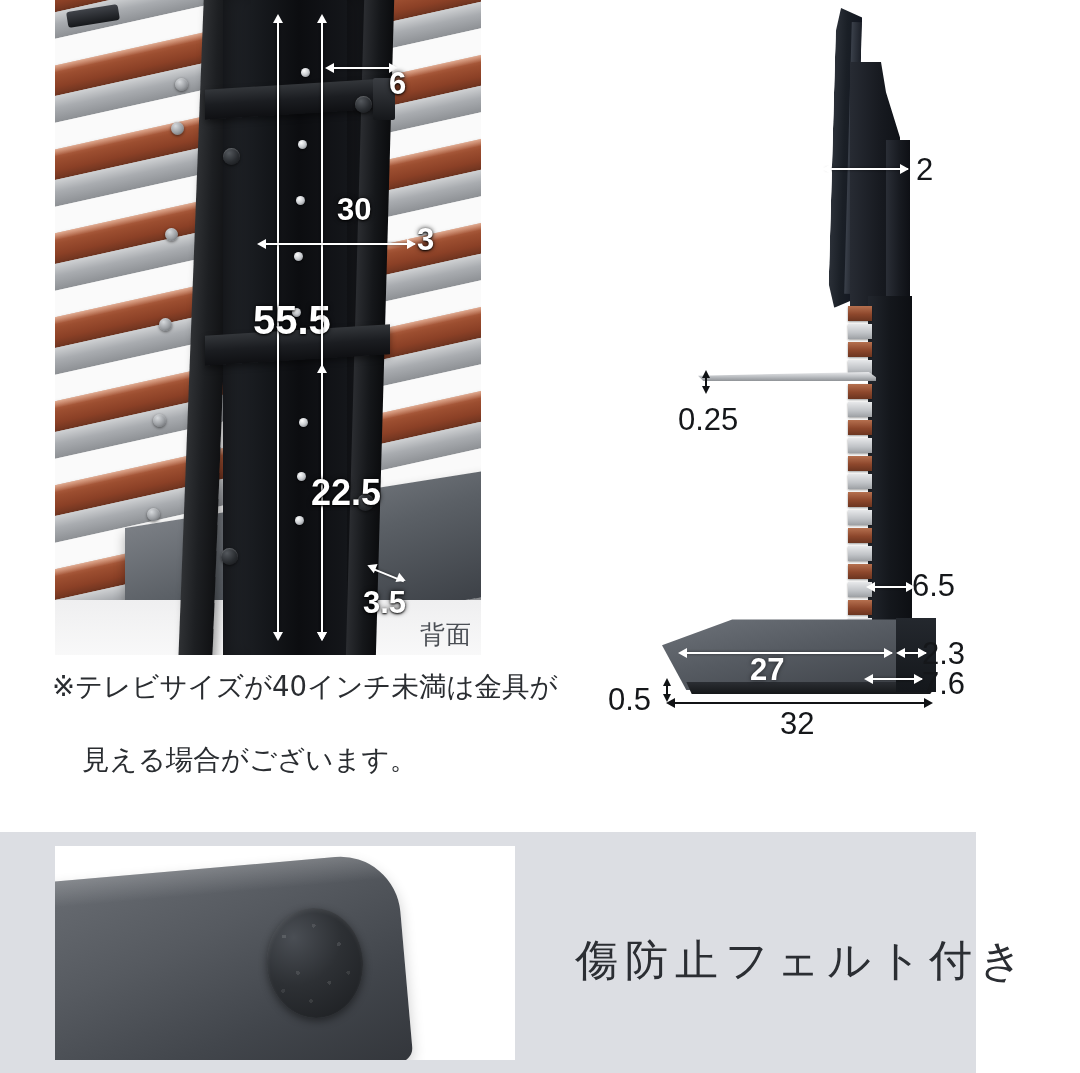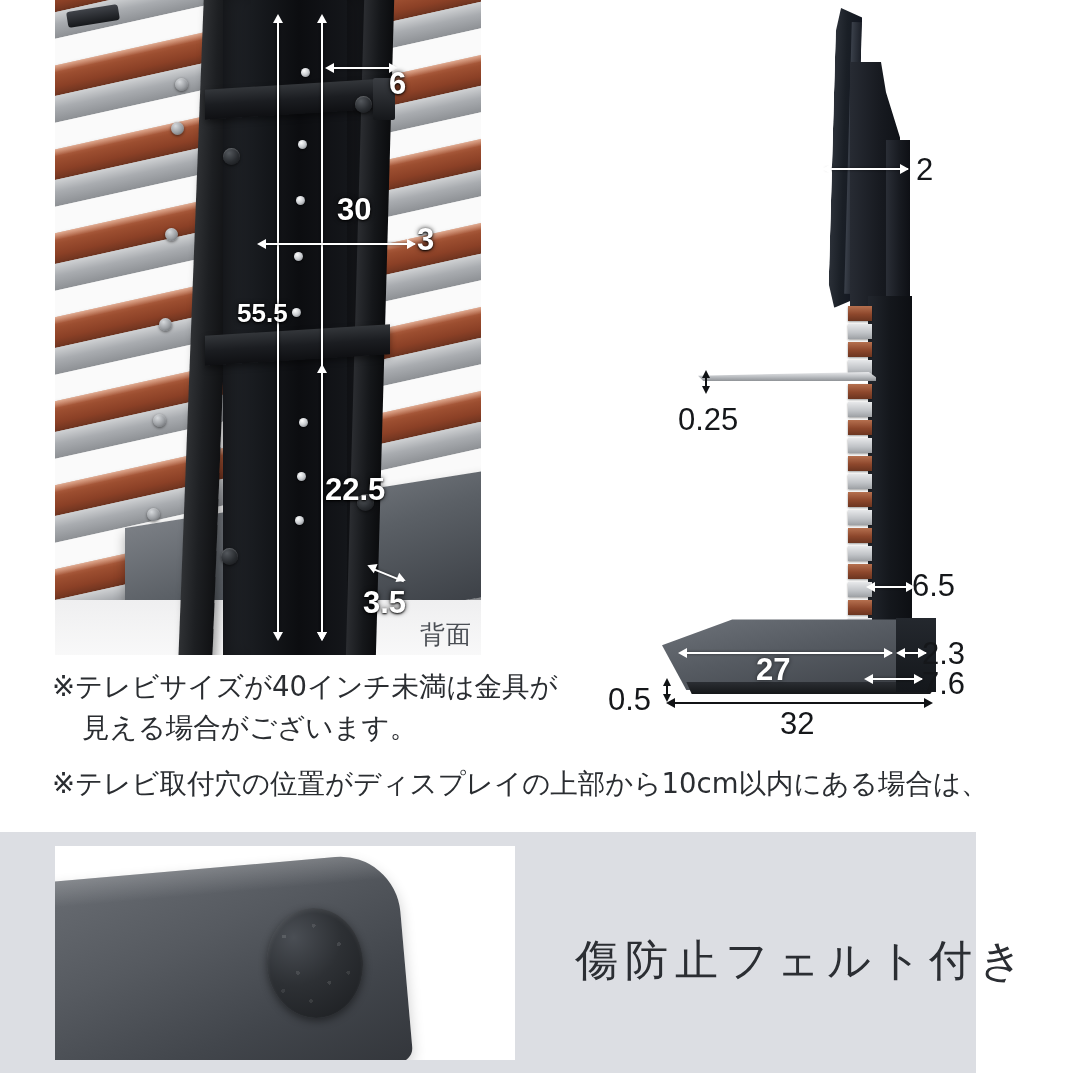--- a/index.html
+++ b/index.html
@@ -113,25 +113,25 @@
   .dim-white { position: absolute; color: #ffffff; font-weight: 600; text-shadow: 0 0 5px rgba(0,0,0,0.85), 0 1px 2px rgba(0,0,0,0.9); }
   .aw { position: absolute; background: #ffffff; box-shadow: 0 0 3px rgba(0,0,0,0.55); }
   .aw.v { width: 2px; }
   .aw.h { height: 2px; }
   .ahead { position: absolute; width: 0; height: 0; }
   .ahead.up    { border-left: 5px solid transparent; border-right: 5px solid transparent; border-bottom: 9px solid #fff; }
   .ahead.down  { border-left: 5px solid transparent; border-right: 5px solid transparent; border-top: 9px solid #fff; }
   .ahead.left  { border-top: 5px solid transparent; border-bottom: 5px solid transparent; border-right: 9px solid #fff; }
   .ahead.right { border-top: 5px solid transparent; border-bottom: 5px solid transparent; border-left: 9px solid #fff; }
 
-  #label-55-5 { left: 182px; top: 298px; font-size: 26px; }
+  #label-55-5 { left: 198px; top: 298px; font-size: 40px; }
   #label-30   { left: 282px; top: 192px; font-size: 31px; }
   #label-12   { left: 362px; top: 222px; font-size: 31px; }
   #label-6    { left: 334px; top: 66px;  font-size: 31px; }
-  #label-22-5 { left: 270px; top: 472px; font-size: 31px; }
+  #label-22-5 { left: 256px; top: 472px; font-size: 36px; }
   #label-3-5  { left: 308px; top: 585px; font-size: 31px; }
 
   #rear-caption {
     position: absolute; left: 420px; top: 618px;
     font-size: 25px; color: #4b4f55; letter-spacing: 1px;
   }
 
   
   #side-diagram { position: absolute; left: 600px; top: 0px; width: 470px; height: 760px; }
 
@@ -207,30 +207,30 @@
   .ahb.down  { border-left: 4px solid transparent; border-right: 4px solid transparent; border-top: 8px solid #111315; }
 
   .dim-black { position: absolute; color: #15171a; font-weight: 500; }
   #label-15  { left: 316px; top: 152px; font-size: 31px; }
   #label-025 { left: 78px;  top: 402px; font-size: 31px; }
   #label-65  { left: 312px; top: 568px; font-size: 31px; }
   #label-23  { left: 322px; top: 636px; font-size: 31px; }
   #label-85  { left: 322px; top: 666px; font-size: 31px; }
   #label-05  { left: 8px;   top: 682px; font-size: 31px; }
   #label-38  { left: 180px; top: 706px; font-size: 31px; }
-  #label-27  { left: 156px; top: 652px; font-size: 31px; color: #ffffff; font-weight: 600;
+  #label-27  { left: 150px; top: 652px; font-size: 31px; color: #ffffff; font-weight: 600;
                text-shadow: 0 0 4px rgba(0,0,0,0.6); }
 
   
   #notes { position: absolute; left: 52px; top: 666px; width: 960px; }
   .note {
     font-family: "DejaVu Sans", "Liberation Sans", sans-serif;
     font-size: 27.5px; color: #2a2d31; line-height: 1.48; letter-spacing: 0px;
   }
-  .note .l2 { display: block; padding-left: 30px; }
+  .note .l2 { display: block; padding-left: 30px; margin-top: 32px; }
   #note-1 { margin-bottom: 16px; }
 
   
   #bottom-band {
     position: absolute; left: 0; top: 832px; width: 976px; height: 241px;
     background: #dcdee3;
   }
   #felt-photo {
     position: absolute; left: 55px; top: 14px; width: 460px; height: 214px;
     background: #ffffff; overflow: hidden;
@@ -450,21 +450,20 @@
       <div class="ahb right" style="left:324px; top:698px"></div>
       <div class="dim-black" id="label-38">32</div>
     </div>
 
     <div id="notes">
       <div class="note" id="note-1">
         <span>※テレビサイズが40インチ未満は金具が</span>
         <span class="l2">見える場合がございます。</span>
       </div>
       <div class="note" id="note-2">
-        <span>※テレビ取付穴の位置がディスプレイの上部から10cm以内にある場合は、</span>
       </div>
     </div>
   </div>
 
   <div id="bottom-band">
     <div id="felt-photo">
       <div class="felt-base"></div>
       <div class="felt-pad"></div>
     </div>
     <div id="felt-caption">傷防止フェルト付き</div>

